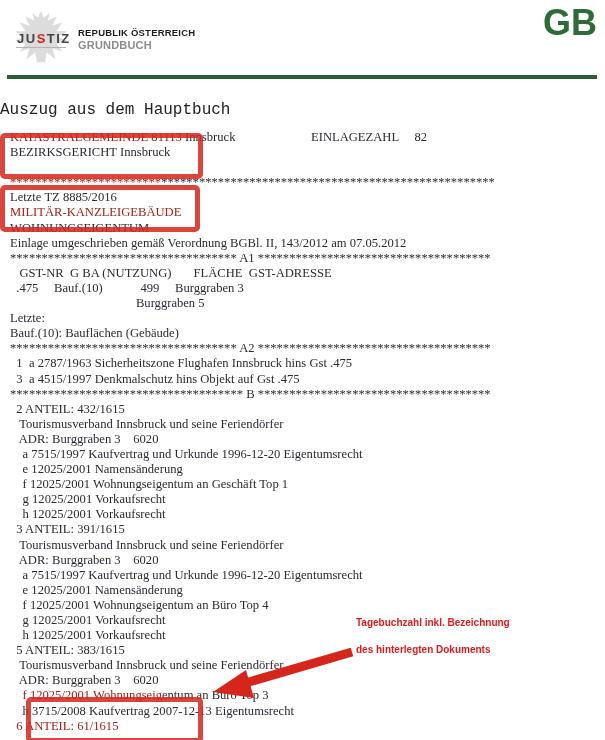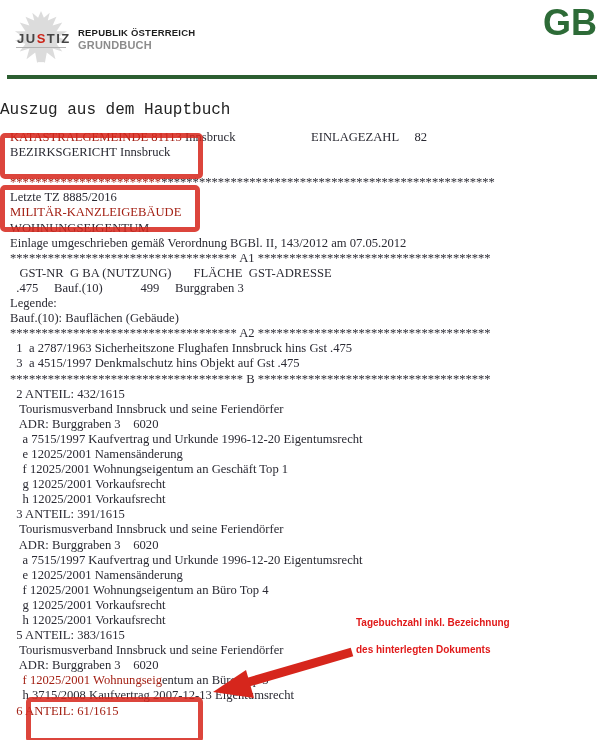--- a/index.html
+++ b/index.html
@@ -84,21 +84,22 @@
       <div class="ln"><span>BEZIRKSGERICHT Innsbruck</span></div>
       <div class="ln"><span></span></div>
       <div class="ln"><span class="struck">************************</span><span>*****************************************************</span></div>
       <div class="ln"><span>Letzte TZ 8885/2016</span></div>
       <div class="ln"><span class="struck">MILITÄR-KANZLEIGEBÄUDE</span></div>
       <div class="ln"><span>WOHNUNGSEIGENTUM</span></div>
       <div class="ln"><span>Einlage umgeschrieben gemäß Verordnung BGBl. II, 143/2012 am 07.05.2012</span></div>
       <div class="ln"><span>************************************ A1 *************************************</span></div>
       <div class="ln"><span>   GST-NR  G BA (NUTZUNG)       FLÄCHE  GST-ADRESSE</span></div>
       <div class="ln"><span>  .475     Bauf.(10)            499     Burggraben 3</span></div>
-      <div class="ln"><span>Legende:</span></div>
+      <div class="ln"><span>                                        Burggraben 5</span></div>
+      <div class="ln"><span>Letzte:</span></div>
       <div class="ln"><span>Bauf.(10): Bauflächen (Gebäude)</span></div>
       <div class="ln"><span>************************************ A2 *************************************</span></div>
       <div class="ln"><span>  1  a 2787/1963 Sicherheitszone Flughafen Innsbruck hins Gst .475</span></div>
       <div class="ln"><span>  3  a 4515/1997 Denkmalschutz hins Objekt auf Gst .475</span></div>
       <div class="ln"><span>************************************* B *************************************</span></div>
       <div class="ln"><span>  2 ANTEIL: 432/1615</span></div>
       <div class="ln"><span>   Tourismusverband Innsbruck und seine Feriendörfer</span></div>
       <div class="ln"><span>   ADR: Burggraben 3    6020</span></div>
       <div class="ln"><span>    a 7515/1997 Kaufvertrag und Urkunde 1996-12-20 Eigentumsrecht</span></div>
       <div class="ln"><span>    e 12025/2001 Namensänderung</span></div>

